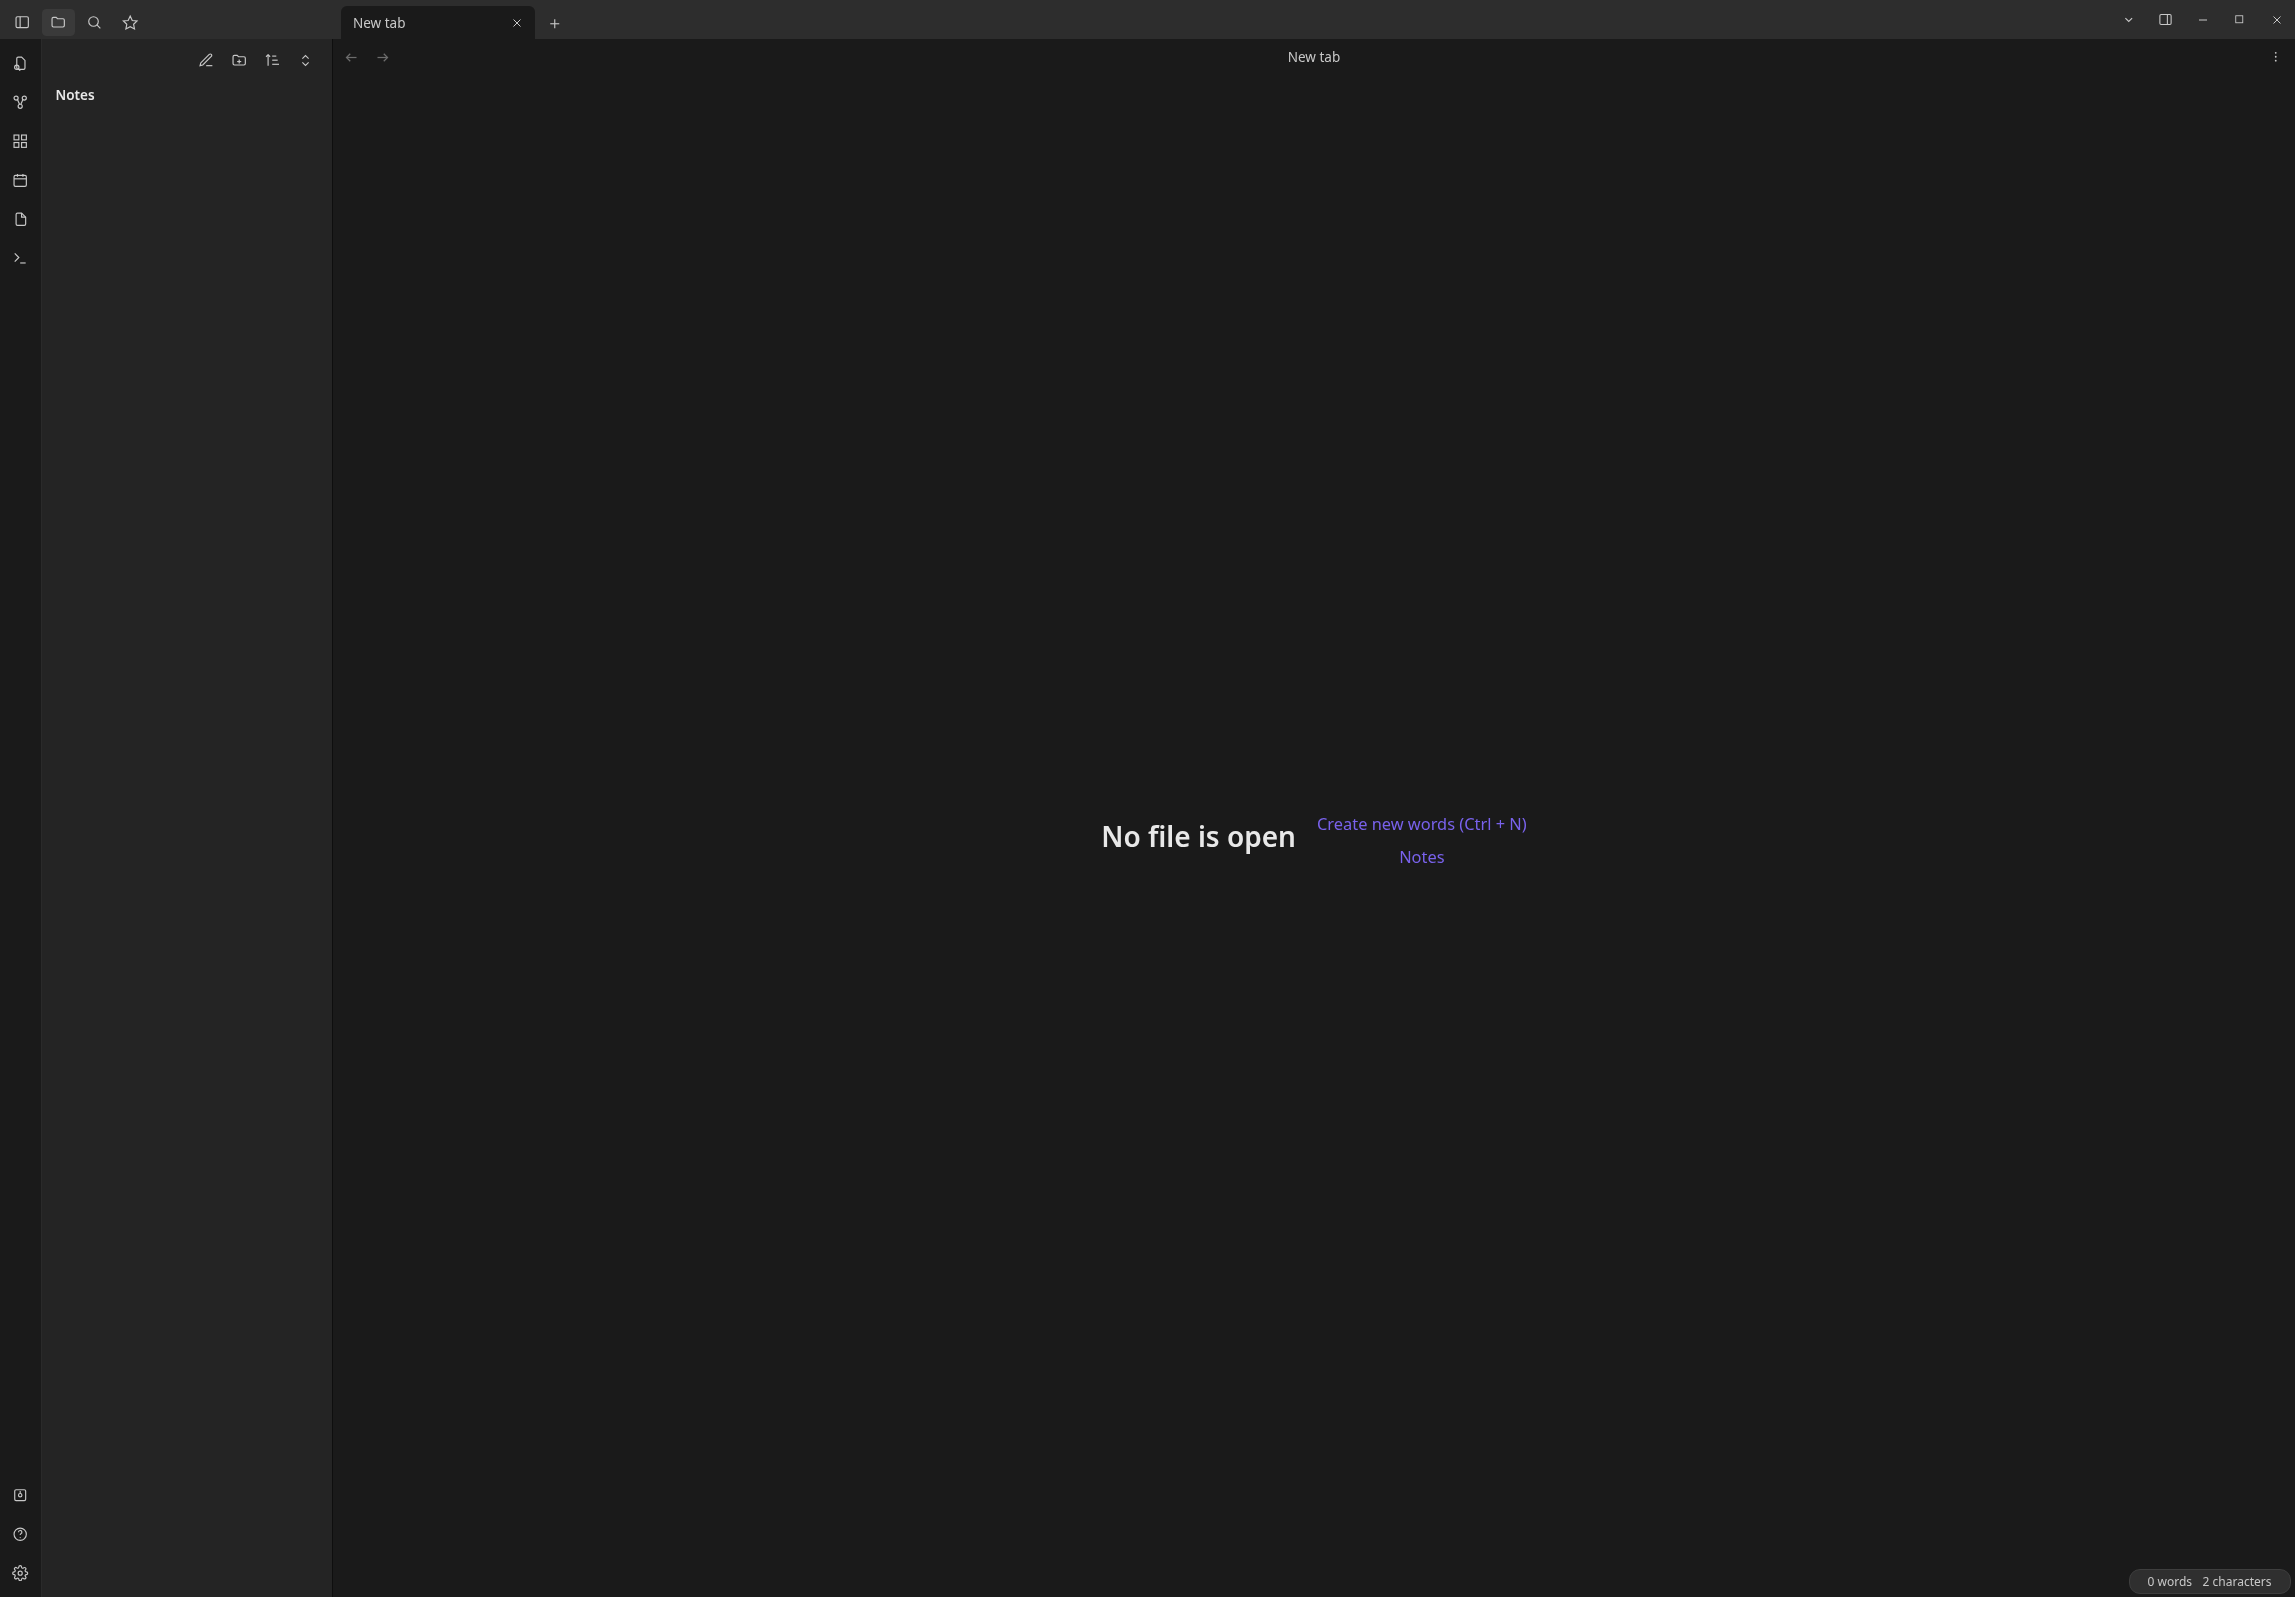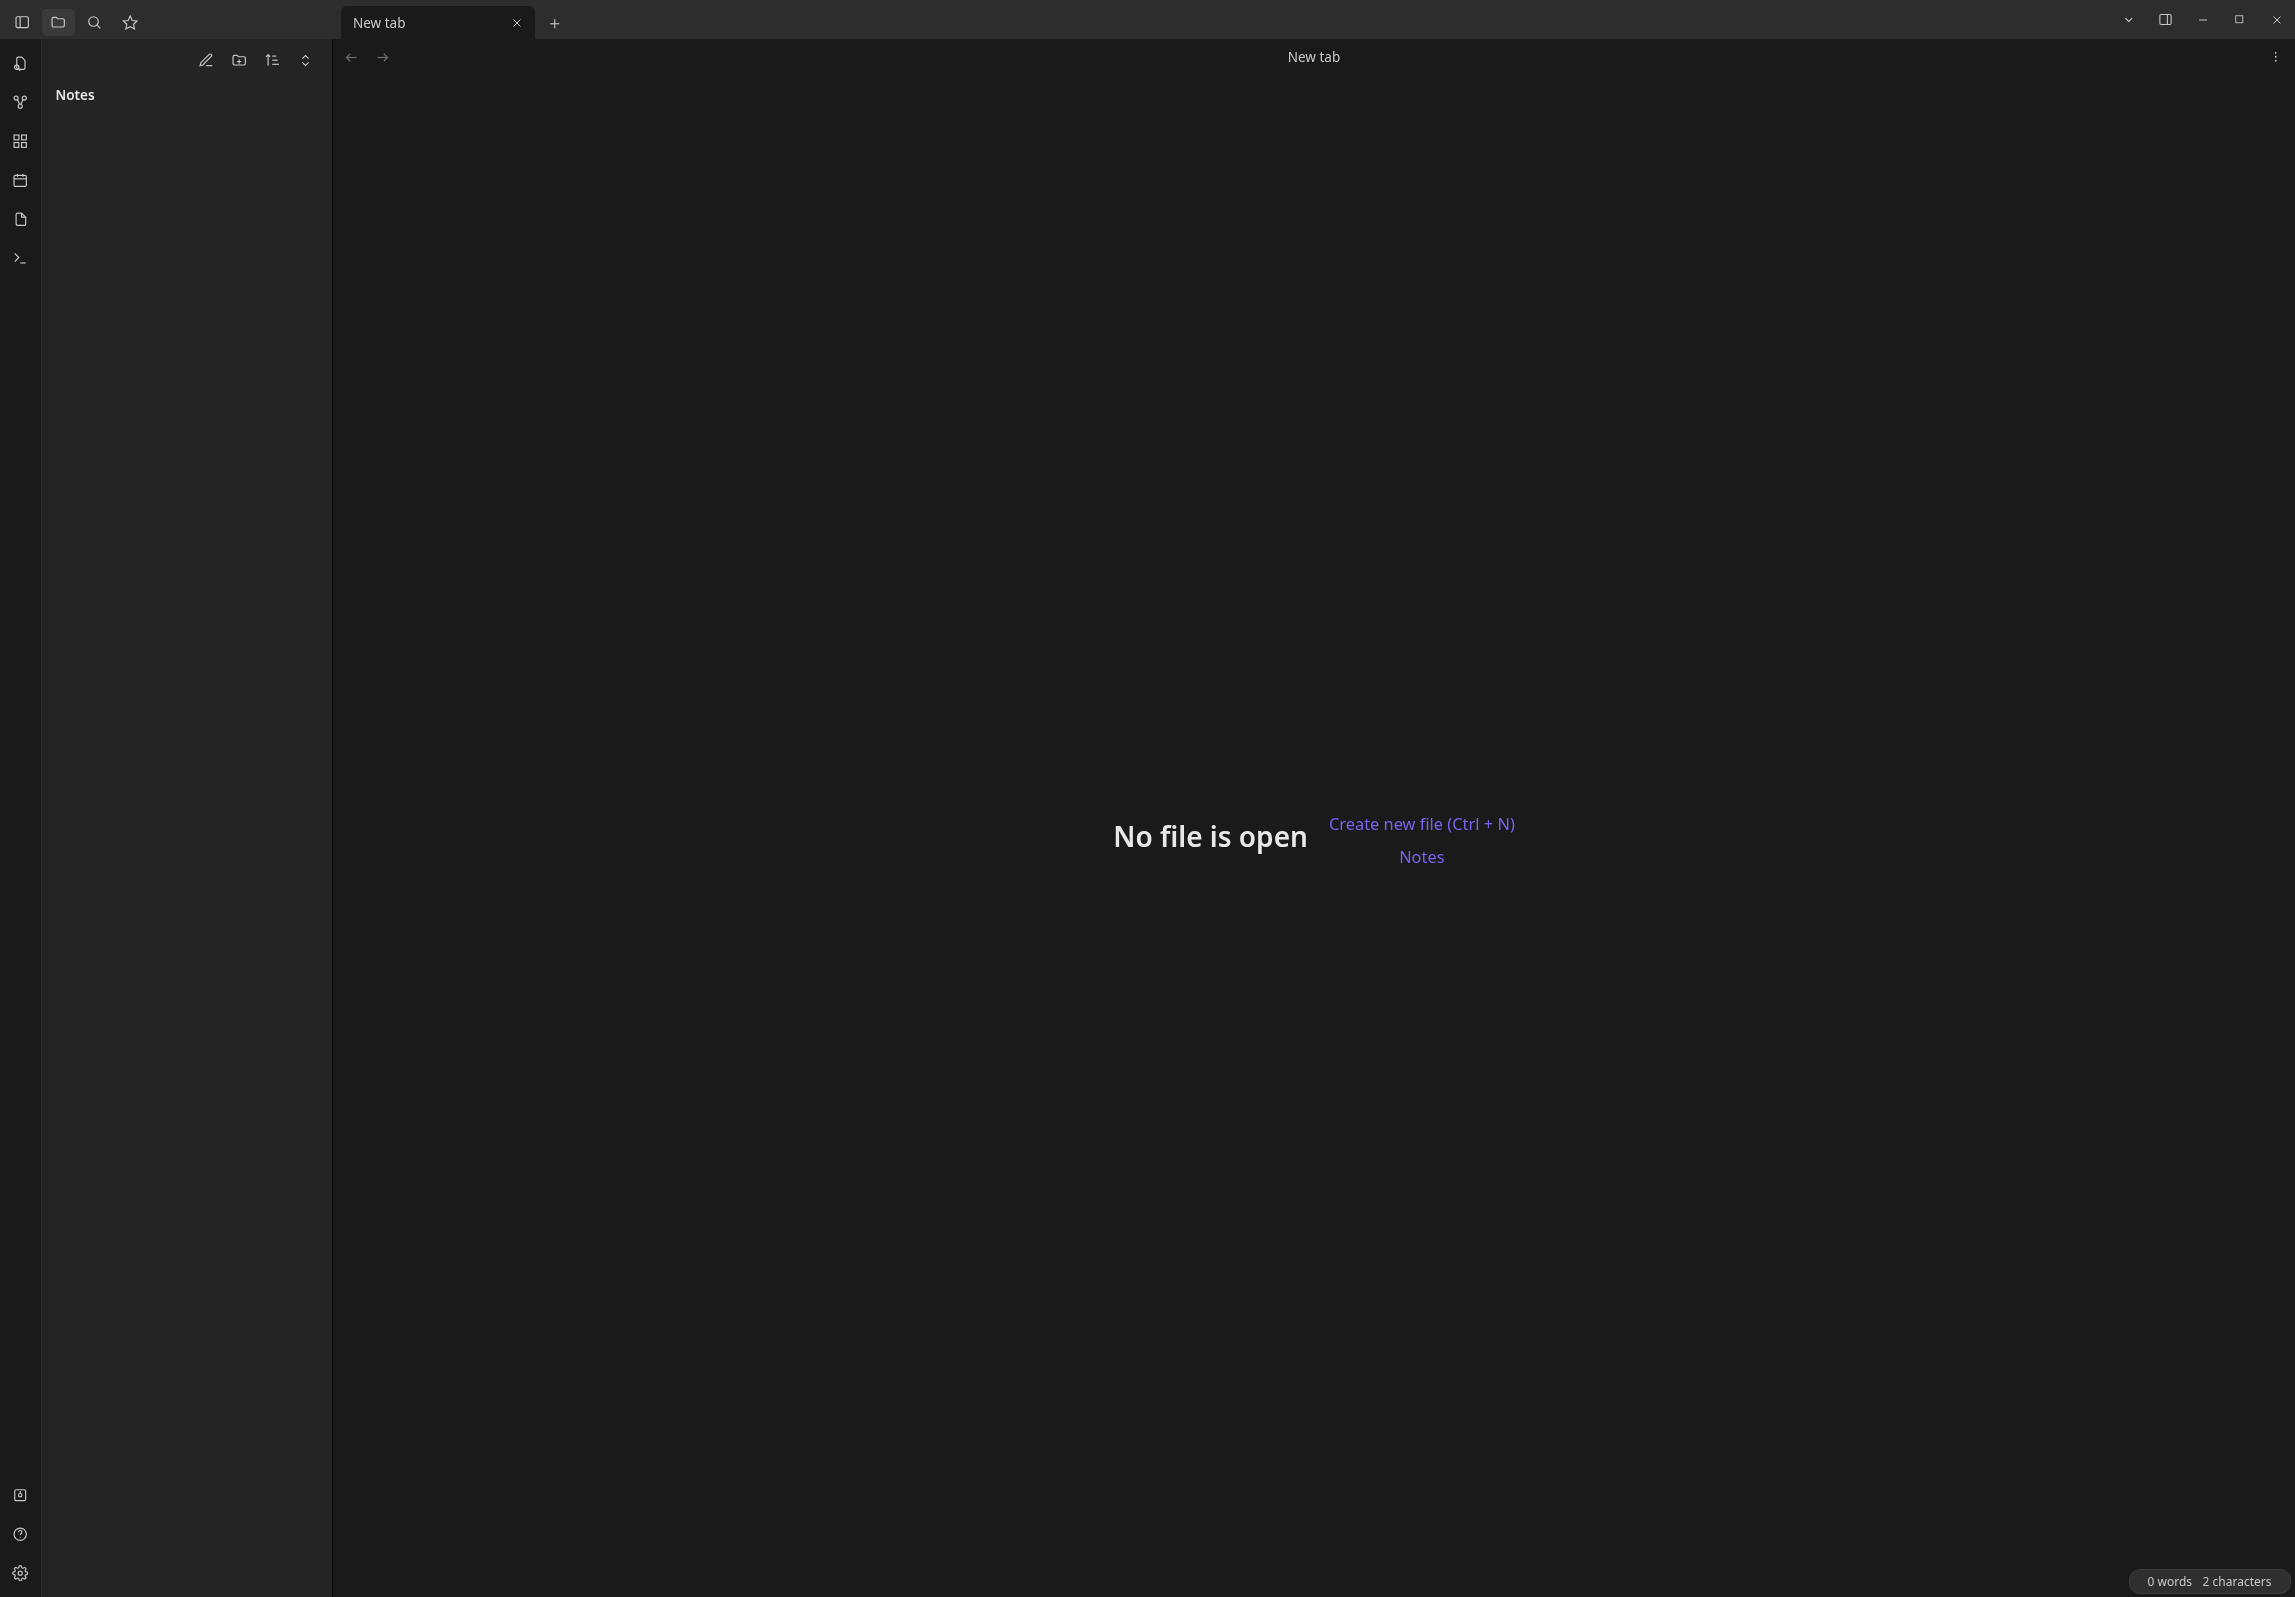--- a/index.html
+++ b/index.html
@@ -355,21 +355,21 @@
           <circle cx="12" cy="5" r="1.6"></circle>
             <circle cx="12" cy="12" r="1.6"></circle>
             <circle cx="12" cy="19" r="1.6"></circle>
         </svg>
       </div>
     </div>
 
     <div class="editor-body">
       <div class="empty-title">No file is open</div>
       <div class="empty-actions">
-        <div class="link">Create new file (Ctrl + N)</div>
+        <div class="link">Create new words (Ctrl + N)</div>
         <div class="link">Notes</div>
       </div>
     </div>
   </div>
 </div>
 
 <div class="status">
   <span>0 words</span>
   <span>2 characters</span>
 </div>

